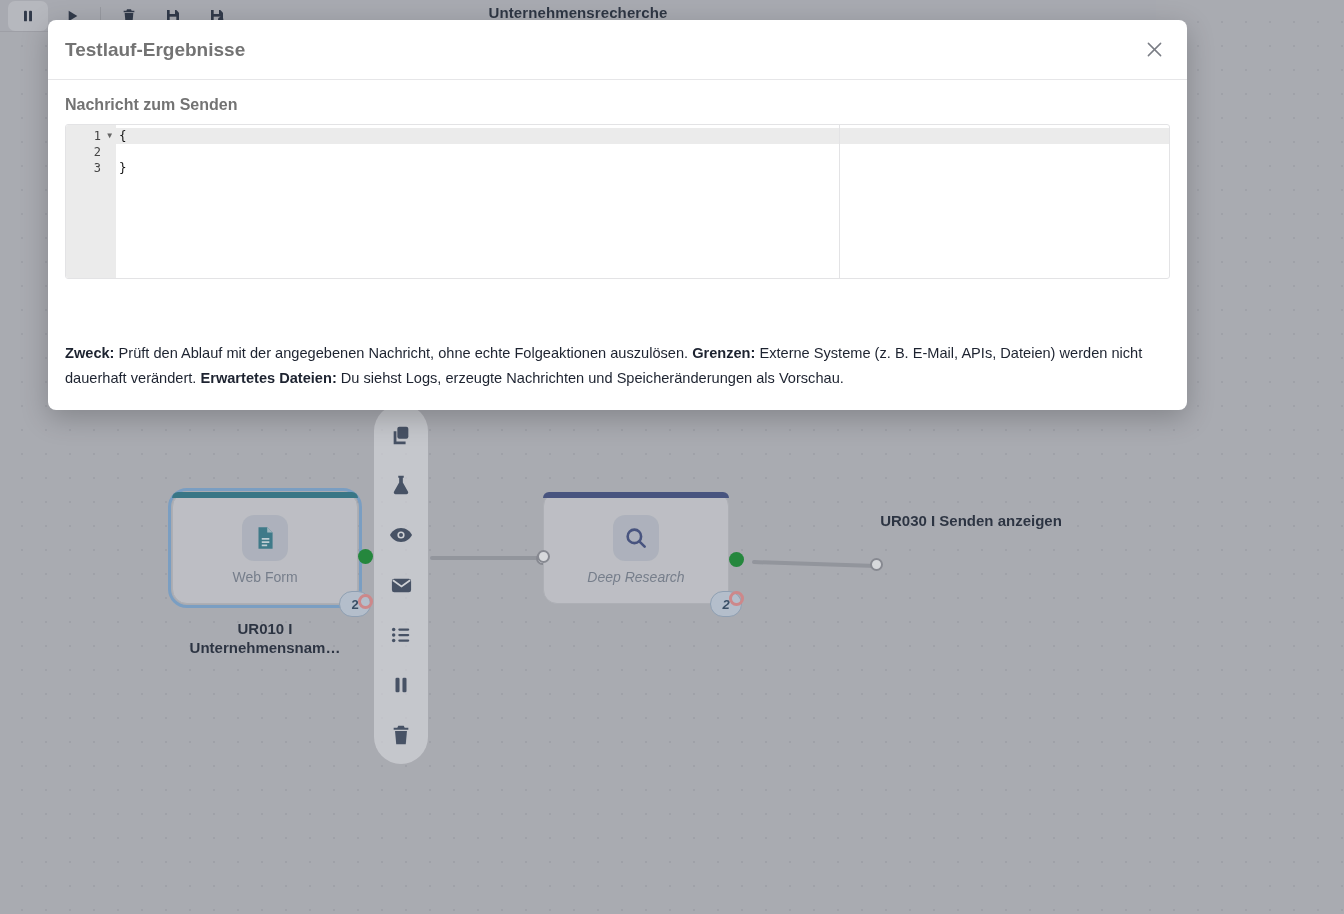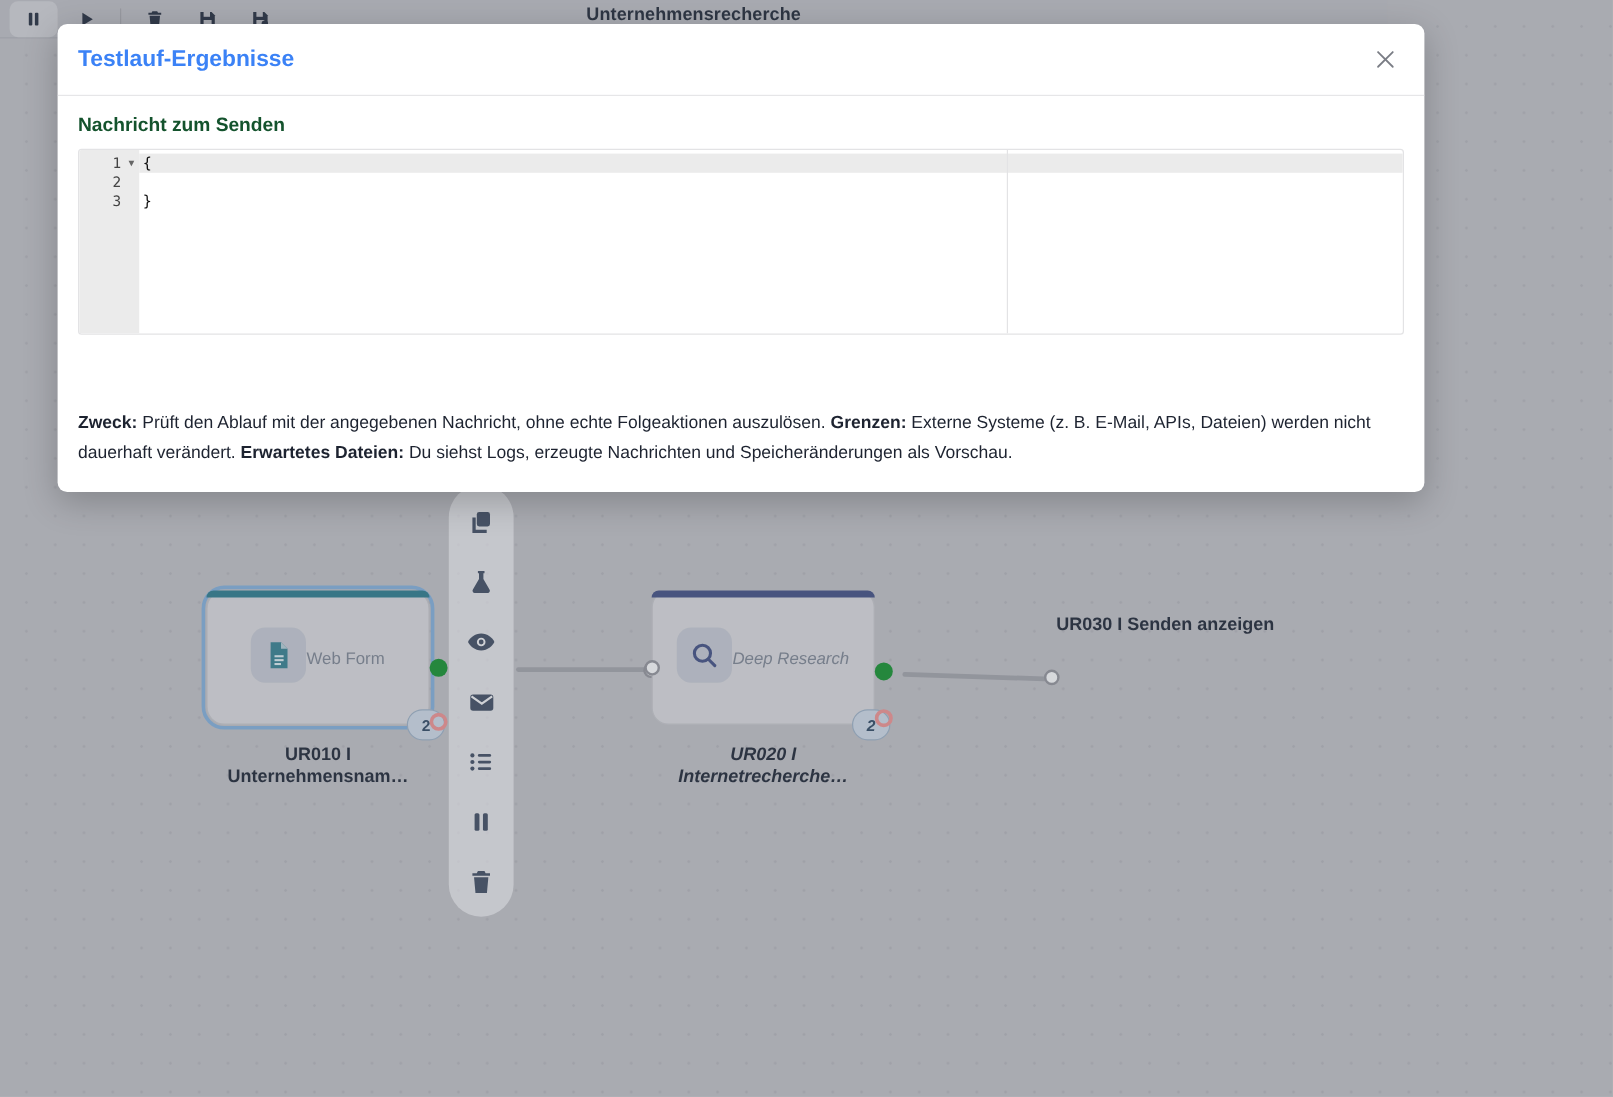--- a/index.html
+++ b/index.html
@@ -56,21 +56,21 @@
   }
 
   
   .node-wrap { position: absolute; }
   .node-box {
     position: relative;
     width: 186px; height: 112px;
     background: #ccced2;
     border-radius: 14px;
     border: 1px solid #b9bbc0;
-    display: flex; flex-direction: row;
+    display: flex; flex-direction: column;
     align-items: center; justify-content: center;
     overflow: visible;
   }
   .node-accent {
     position: absolute; top: -1px; left: -1px; right: -1px; height: 6px;
     border-radius: 14px 14px 0 0;
   }
   .node-icon {
     width: 46px; height: 46px; border-radius: 12px;
     background: rgba(160,170,185,.42);
@@ -120,28 +120,28 @@
     width: 1139px; height: 390px;
     background: #fff; border-radius: 8px;
     box-shadow: 0 8px 28px rgba(0,0,0,.22);
     overflow: hidden;
   }
   #modal-header {
     height: 60px; border-bottom: 1px solid #e6e6e8;
     display: flex; align-items: center; justify-content: space-between;
     padding: 0 16px 0 17px;
   }
-  #modal-title { font-size: 19px; font-weight: 700; color: #3b82f6; }
+  #modal-title { font-size: 19px; font-weight: 700; color: #737373; }
   #close-btn {
     width: 34px; height: 34px; display: flex;
     align-items: center; justify-content: center; color: #7a7d85;
   }
   #modal-body { padding: 16px 17px 0 17px; position: relative; }
   #section-label {
-    font-size: 16px; font-weight: 700; color: #14532d; margin-bottom: 10px;
+    font-size: 16px; font-weight: 700; color: #737373; margin-bottom: 10px;
   }
   #editor {
     height: 155px; border: 1px solid #e3e3e5; border-radius: 3px;
     background: #fff; display: flex; overflow: hidden; position: relative;
   }
   #gutter {
     width: 50px; background: #ebebeb; padding-top: 3px;
     flex-shrink: 0;
   }
   .gutter-row {
@@ -216,21 +216,20 @@
           <circle cx="10.5" cy="10.5" r="6.2"></circle>
           <line x1="15.3" y1="15.3" x2="20" y2="20"></line>
         </svg>
       </div>
       <div class="node-type">Deep Research</div>
       <div class="node-badge">2</div>
       <div class="port port-in" style="left:-7px; top:57px;"></div>
       <div class="port port-green" style="right:-16px; top:59px;"></div>
       <div class="port port-red" style="right:-16px; top:98px;"></div>
     </div>
-    <div class="node-caption">UR020 I Internetrecherche…</div>
   </div>
 
   <div class="node-wrap" style="left:878px; top:496px;">
     <div class="node-caption">UR030 I Senden anzeigen</div>
   </div>
 
   <div id="node-toolbar">
     <div class="ntb-btn">
       <svg width="22" height="22" viewBox="0 0 24 24" fill="#3c4a5e">
         <rect x="8" y="3" width="12" height="13" rx="2.2"></rect>

